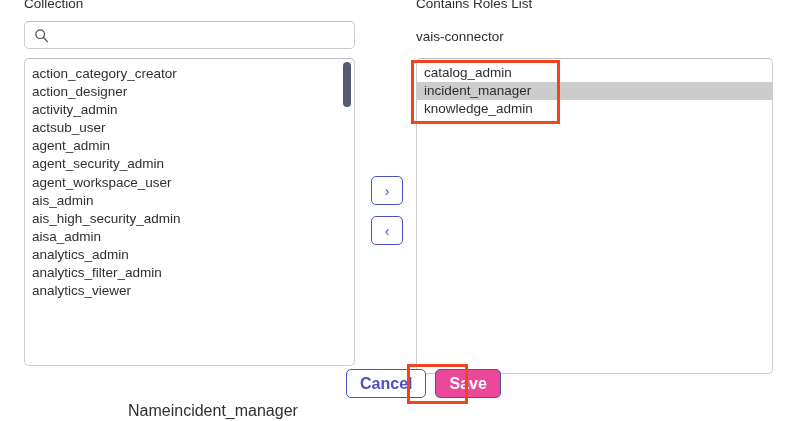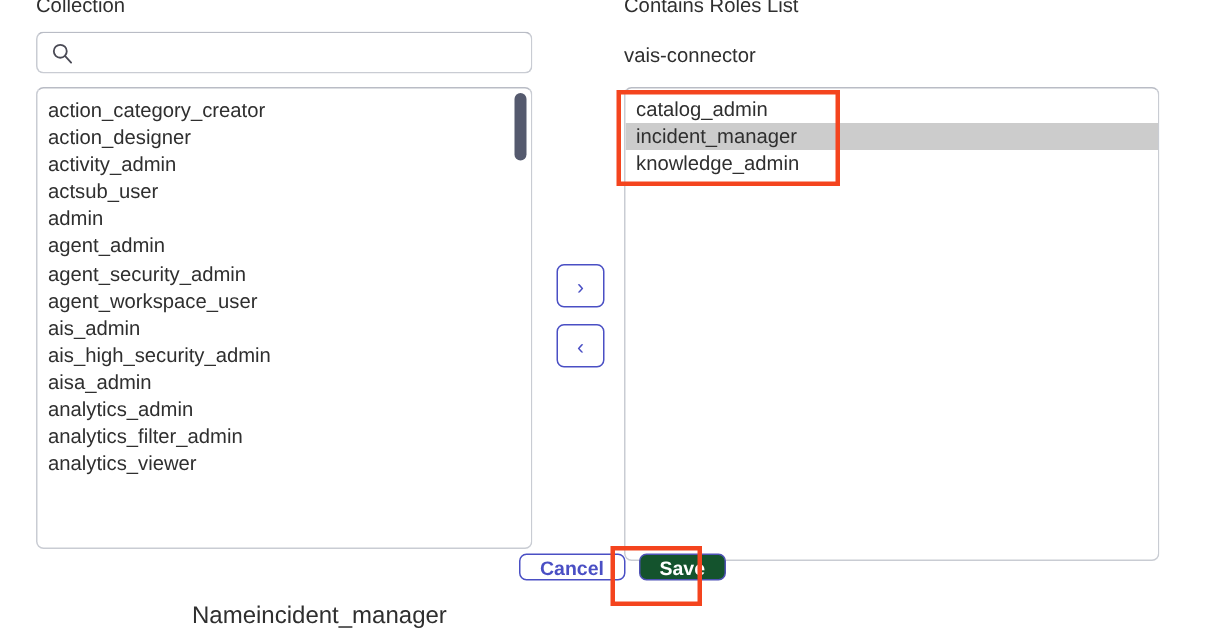--- a/index.html
+++ b/index.html
@@ -171,39 +171,39 @@
   
   #actions {
     position: absolute;
     left: 346px;
     top: 369px;
     display: flex;
     align-items: center;
   }
   .btn {
     font-family: "Liberation Sans", sans-serif;
-    font-size: 13px;
+    font-size: 16px;
     font-weight: bold;
     border-radius: 5px;
-    height: 18px;
+    height: 29px;
     box-sizing: border-box;
     cursor: pointer;
     padding: 0 13px;
     display: flex;
     align-items: center;
     justify-content: center;
   }
   #cancel-btn {
     background: #ffffff;
     border: 1px solid #4a4fc4;
     color: #4a4fc4;
     margin-right: 9px;
   }
   #save-btn {
-    background: #14532d;
+    background: #ec4899;
     border: 1px solid #4f52b5;
     color: #ffffff;
   }
 
   
   #name-row {
     position: absolute;
     left: 128px;
     top: 403px;
     display: flex;
@@ -249,21 +249,20 @@
     </span>
     <input class="search-input" type="text" placeholder="" style="">
   </div>
 
   <div class="listbox" id="left-list">
     <div class="list-inner" id="left-list-items">
         <div class="list-item">action_category_creator</div>
         <div class="list-item">action_designer</div>
         <div class="list-item">activity_admin</div>
         <div class="list-item">actsub_user</div>
-        <div class="list-item">admin</div>
         <div class="list-item">agent_admin</div>
         <div class="list-item">agent_security_admin</div>
         <div class="list-item">agent_workspace_user</div>
         <div class="list-item">ais_admin</div>
         <div class="list-item">ais_high_security_admin</div>
         <div class="list-item">aisa_admin</div>
         <div class="list-item">analytics_admin</div>
         <div class="list-item">analytics_filter_admin</div>
         <div class="list-item">analytics_viewer</div>
       </div>

